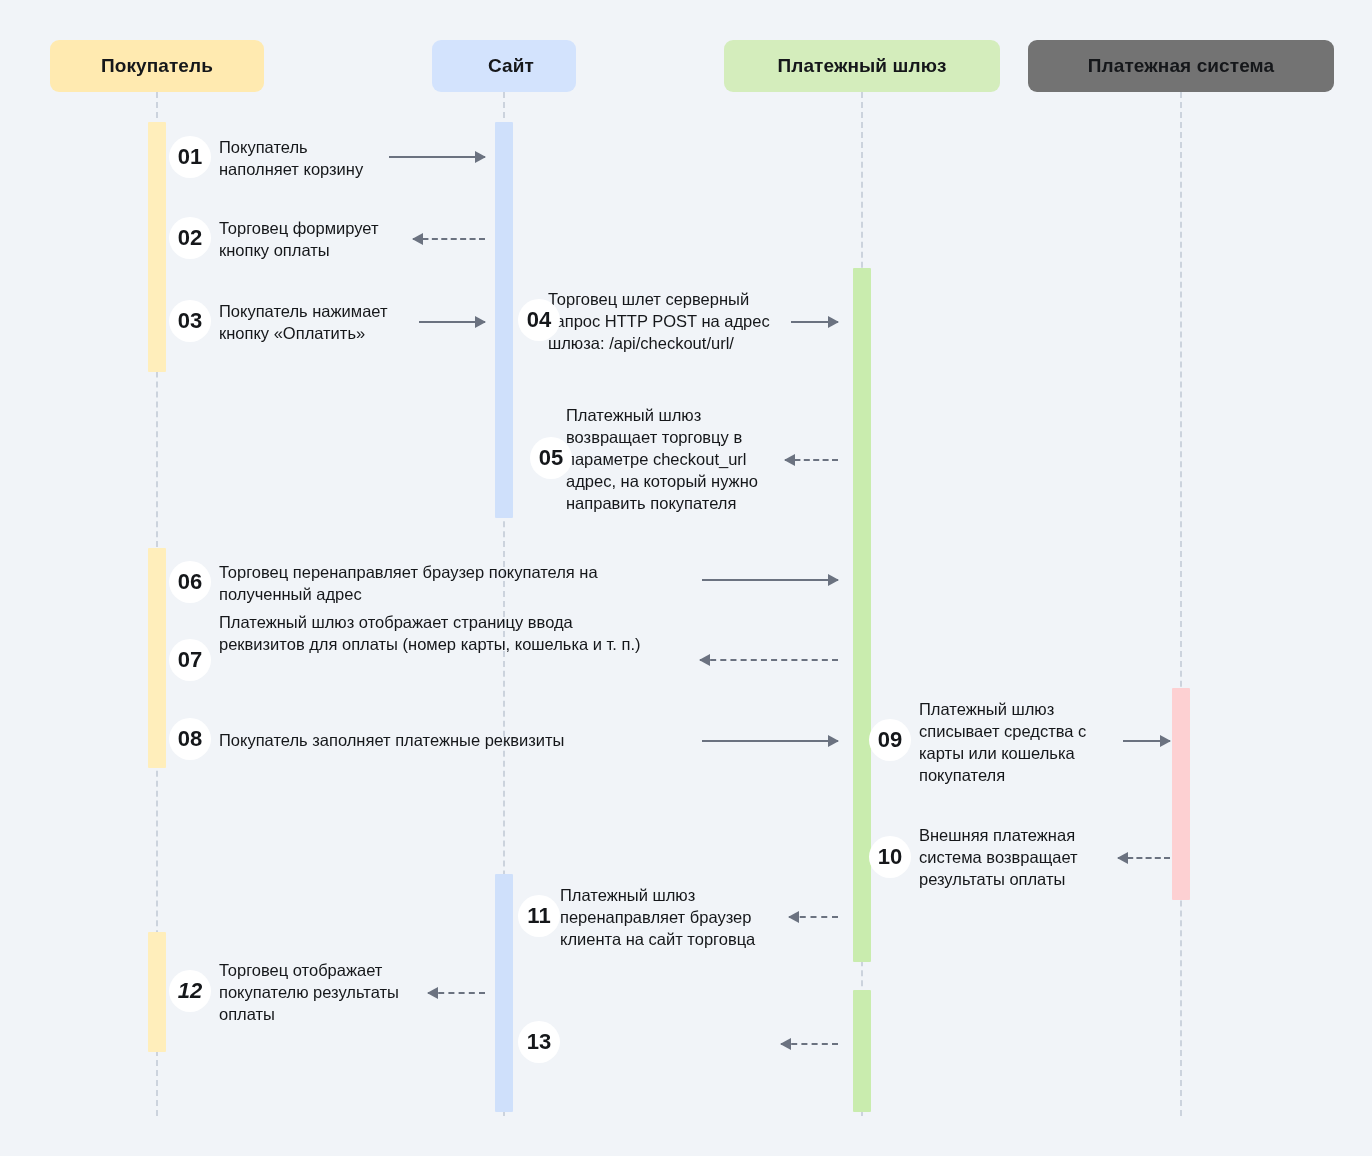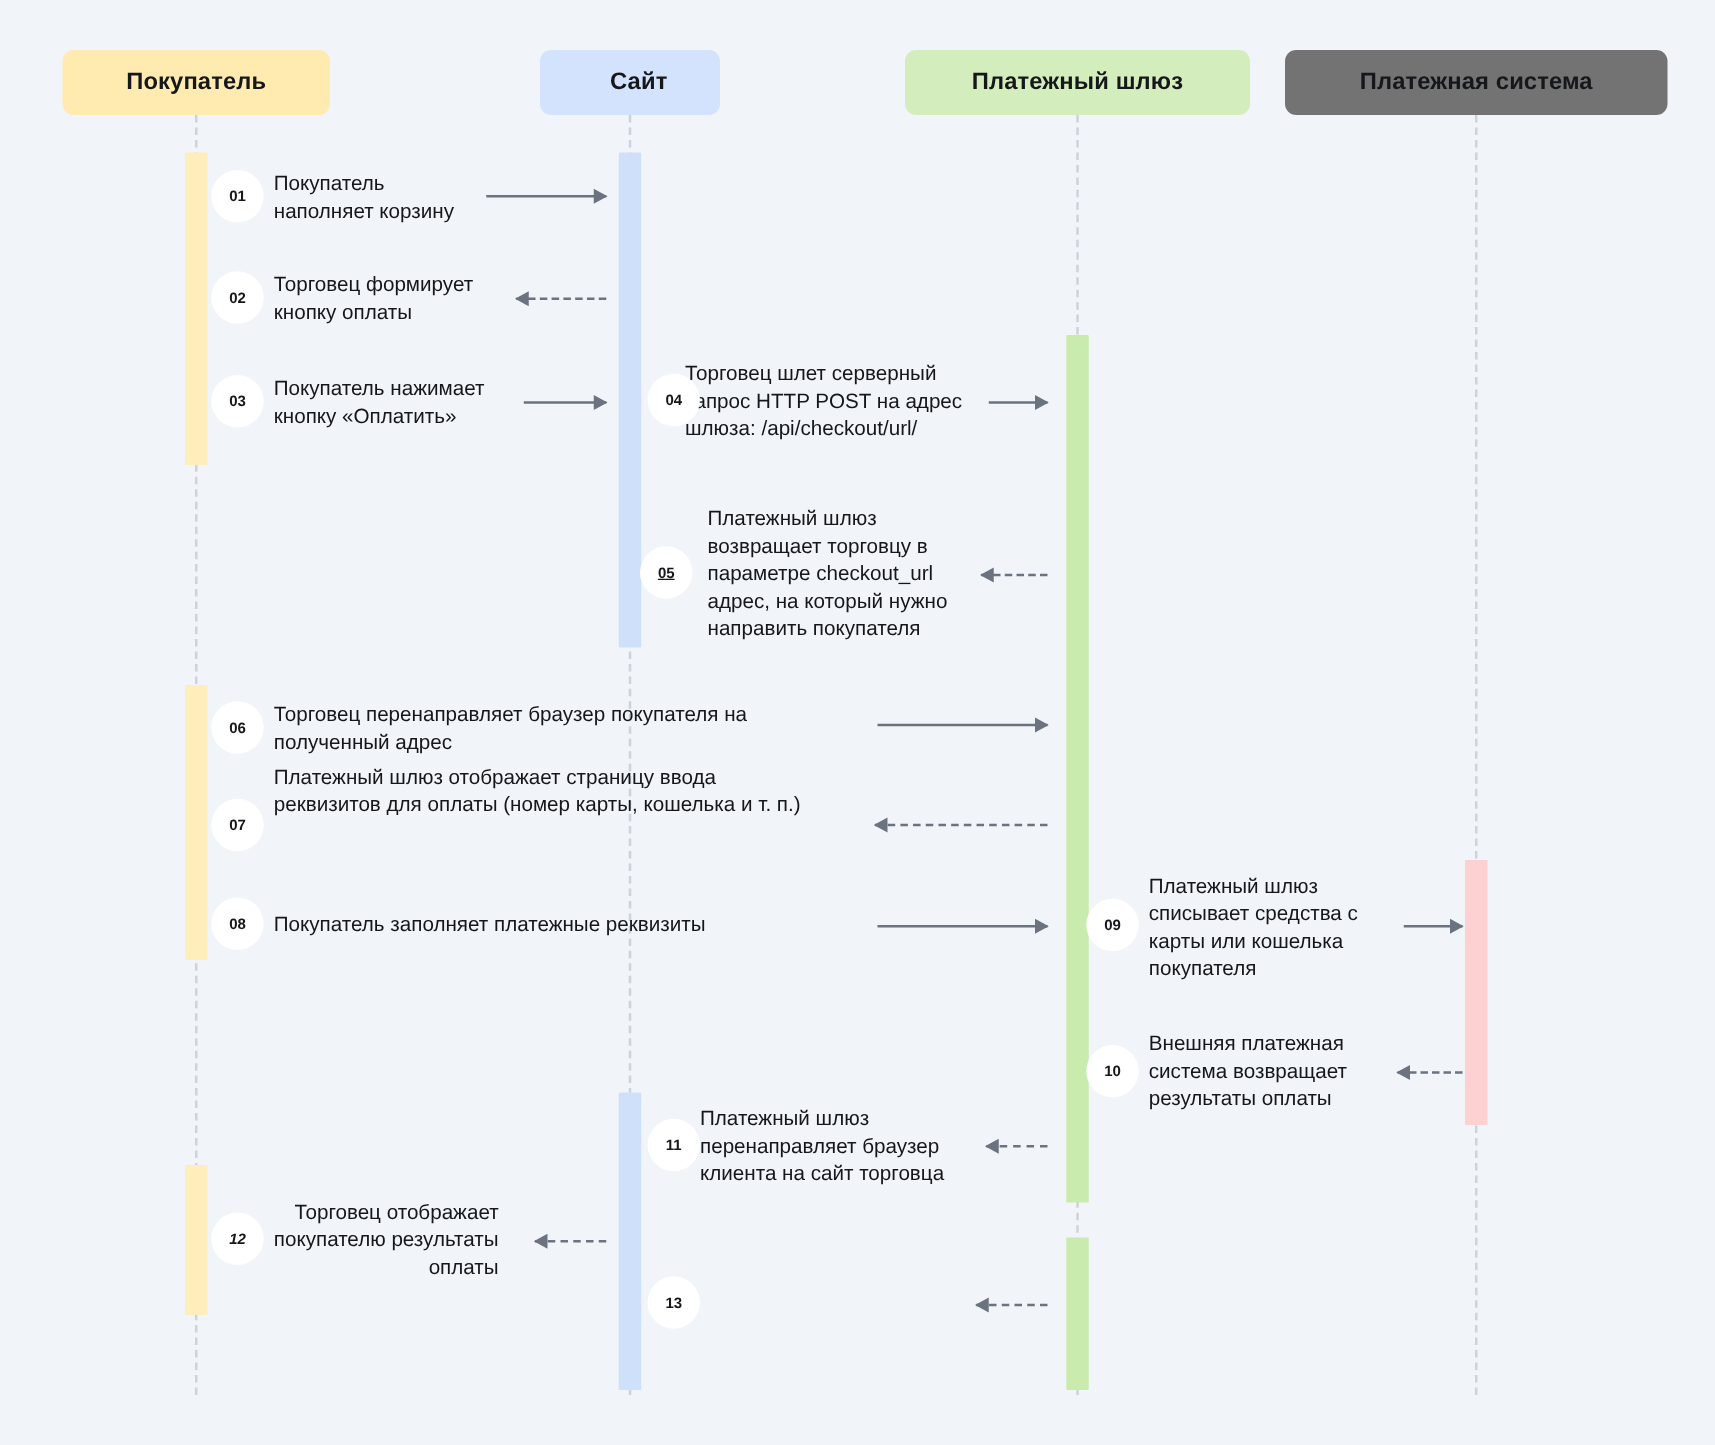--- a/index.html
+++ b/index.html
@@ -51,21 +51,21 @@
   }
   .step-badge {
     position: absolute;
     width: 42px;
     height: 42px;
     border-radius: 50%;
     background: #ffffff;
     display: flex;
     align-items: center;
     justify-content: center;
-    font-size: 12px;
+    font-size: 22px;
     font-weight: bold;
     color: #15171a;
     z-index: 4;
   }
   .step-text {
     position: absolute;
     font-size: 16.5px;
     line-height: 22px;
     color: #15171a;
     z-index: 3;
@@ -160,21 +160,21 @@
       <div class="head"></div>
     </div>
     <div class="step-badge" style="left: 518px; top: 299px;">04</div>
     <div class="step-text" style="left: 548px; top: 288px;">Торговец шлет серверный
 запрос HTTP POST на адрес
 шлюза: /api/checkout/url/</div>
     <div class="arrow dashed to-left" style="left: 785px; top: 452px; width: 53px;">
       <div class="shaft"></div>
       <div class="head"></div>
     </div>
-    <div class="step-badge" style="left: 512px; top: 437px; text-decoration: underline;">05</div>
+    <div class="step-badge" style="left: 530px; top: 437px;">05</div>
     <div class="step-text" style="left: 566px; top: 404px;">Платежный шлюз
 возвращает торговцу в
 параметре checkout_url
 адрес, на который нужно
 направить покупателя</div>
     <div class="arrow to-right" style="left: 702px; top: 572px; width: 136px;">
       <div class="shaft"></div>
       <div class="head"></div>
     </div>
     <div class="step-badge" style="left: 169px; top: 561px;">06</div>
@@ -216,21 +216,21 @@
     </div>
     <div class="step-badge" style="left: 518px; top: 895px;">11</div>
     <div class="step-text" style="left: 560px; top: 884px;">Платежный шлюз
 перенаправляет браузер
 клиента на сайт торговца</div>
     <div class="arrow dashed to-left" style="left: 428px; top: 985px; width: 57px;">
       <div class="shaft"></div>
       <div class="head"></div>
     </div>
     <div class="step-badge" style="left: 169px; top: 970px; font-style: italic;">12</div>
-    <div class="step-text" style="left: 219px; top: 959px; text-align: right;">Торговец отображает
+    <div class="step-text" style="left: 219px; top: 959px;">Торговец отображает
 покупателю результаты
 оплаты</div>
     <div class="arrow dashed to-left" style="left: 781px; top: 1036px; width: 57px;">
       <div class="shaft"></div>
       <div class="head"></div>
     </div>
     <div class="step-badge" style="left: 518px; top: 1021px;">13</div>
   </div>
 
 </body></html>

